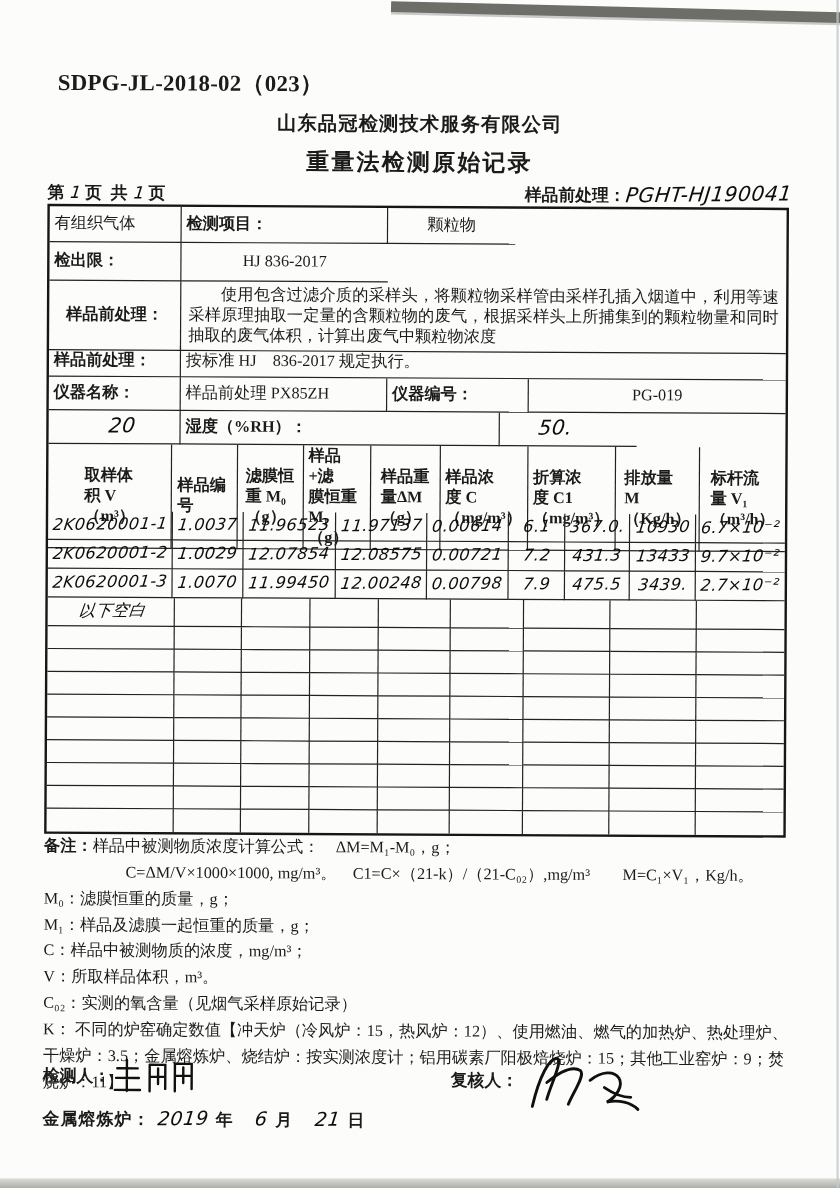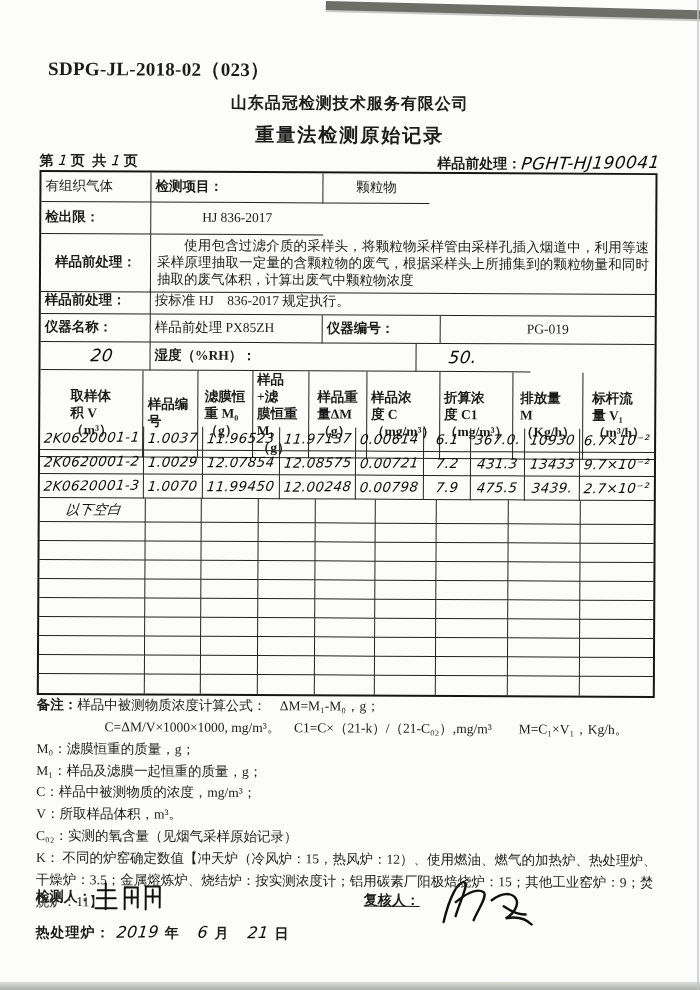--- a/index.html
+++ b/index.html
@@ -49,21 +49,21 @@
   .dcell .hw{white-space:nowrap;}
 
   .remarks{position:absolute;left:40px;top:694px;width:625px;font-size:13.5px;line-height:1.62;}
   .remarks .ind{padding-left:68px;}
   .remarks b{font-weight:700;}
 
   .footer{position:absolute;left:40px;top:888px;width:620px;font-size:14px;font-weight:600;}
   .sigline{position:relative;height:26px;}
   .sig-svg{vertical-align:middle;}
   .tester-sig{position:absolute;left:58px;top:-10px;}
-  .reviewer-lab{position:absolute;left:328px;top:2px;text-decoration:underline;}
+  .reviewer-lab{position:absolute;left:340px;top:2px;}
   .reviewer-sig{position:absolute;left:398px;top:-14px;}
   .dateline{position:relative;margin-top:8px;letter-spacing:1px;}
   .dateline .hw{font-size:16px;margin:0 6px;}
 </style>
 </head>
 <body>
 
 <div class="scan">
   <div class="edge-top"></div>
   <div class="edge-bottom"></div>
@@ -384,18 +384,18 @@
         <svg class="sig-svg reviewer-sig" width="110" height="58" viewBox="0 0 110 58">
           <g fill="none" stroke="#101010" stroke-width="2.4" stroke-linecap="round">
             <path d="M10 46 C 16 20, 24 6, 30 6 C 36 6, 26 26, 22 40"></path>
             <path d="M22 26 C 34 16, 44 12, 50 16 C 54 20, 44 34, 40 44"></path>
             <path d="M58 24 c 10 -8, 20 -8, 24 -2 c 4 6, -2 16, -10 20 c 10 -2, 20 0, 26 6"></path>
             <path d="M70 30 c 6 4, 14 8, 22 8"></path>
           </g>
         </svg>
       </div>
       <div class="dateline">
-        <span>热处理炉：</span><span class="hw">2019</span><span>年</span><span class="hw" style="margin-left:18px">6</span><span>月</span><span class="hw" style="margin-left:18px">21</span><span>日</span>
+        <span>金属熔炼炉：</span><span class="hw">2019</span><span>年</span><span class="hw" style="margin-left:18px">6</span><span>月</span><span class="hw" style="margin-left:18px">21</span><span>日</span>
       </div>
     </div>
 
   </div>
 </div>
 
 </body></html>

